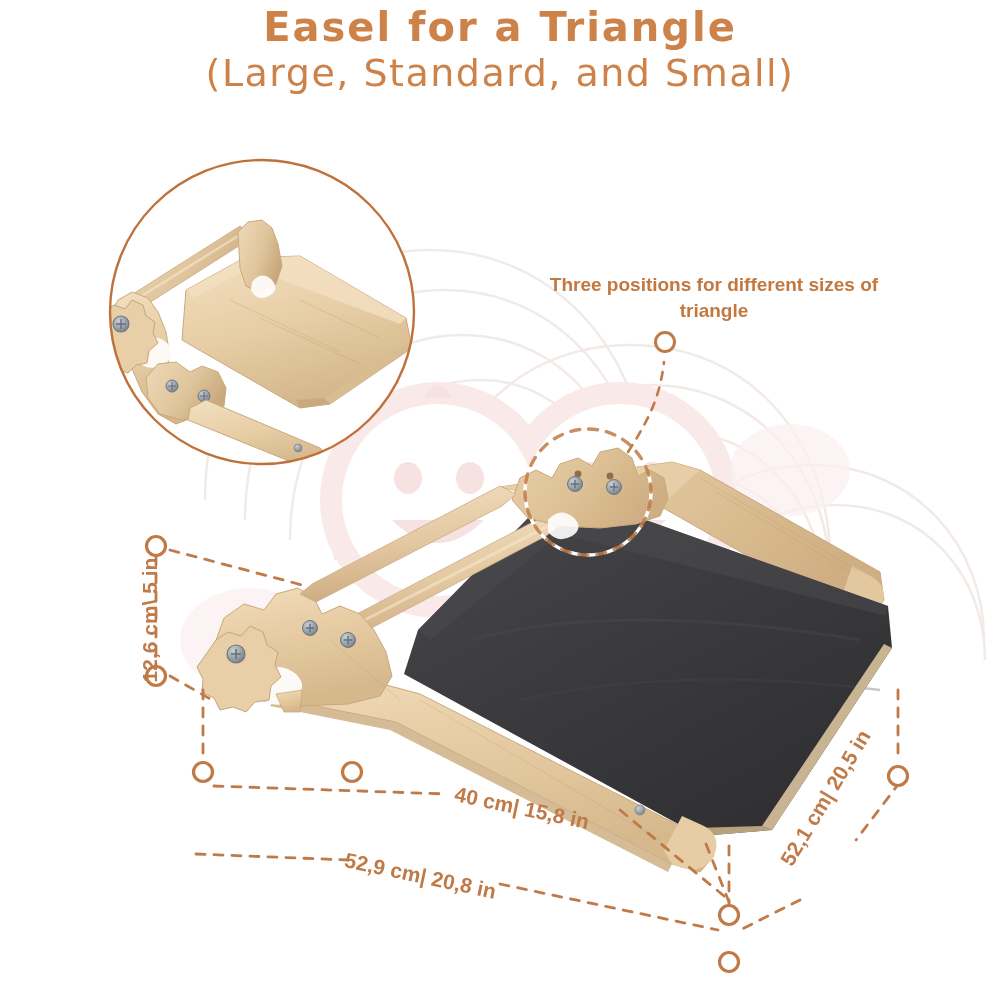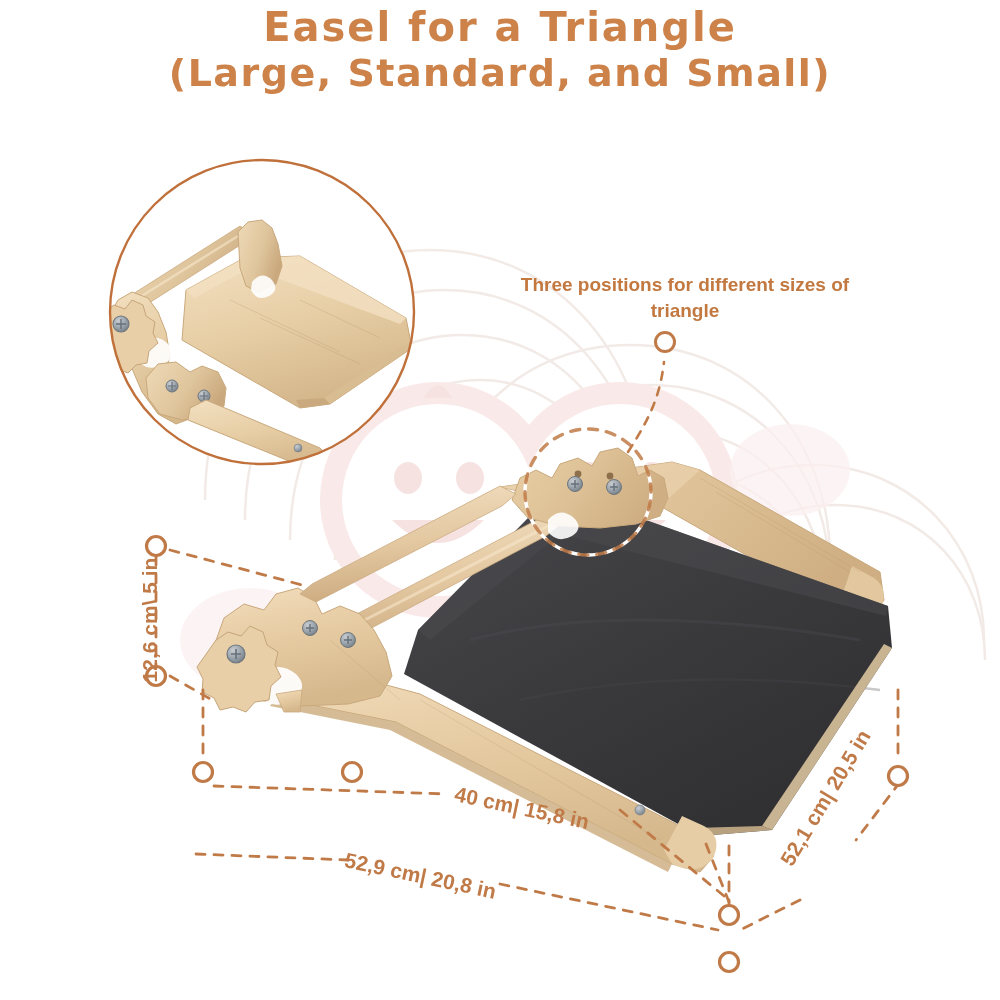--- a/index.html
+++ b/index.html
@@ -12,27 +12,27 @@
 
   
   .title-wrap { position:absolute; top:6px; left:0; width:1000px; text-align:center; }
   .title-main {
     font-family:"DejaVu Sans", sans-serif;
     font-size:40px; font-weight:700; letter-spacing:2px;
     color:#cd8249; line-height:1.05;
   }
   .title-sub {
     font-family:"DejaVu Sans", sans-serif;
-    font-size:38px; font-weight:700; letter-spacing:1.5px;
+    font-size:38px; font-weight:400; letter-spacing:1.5px;
     color:#cd8249; line-height:1.15; margin-top:4px;
   }
 
   
   .callout-text {
-    position:absolute; left:520px; top:272px; width:330px;
+    position:absolute; left:549px; top:272px; width:330px;
     text-align:center; color:#c2783f;
     font-size:19px; font-weight:700; line-height:1.35;
     font-family:"Liberation Sans", sans-serif;
   }
 
   
   .dim {
     position:absolute; color:#c07a47; font-weight:700;
     font-family:"Liberation Sans", sans-serif; white-space:nowrap;
   }

